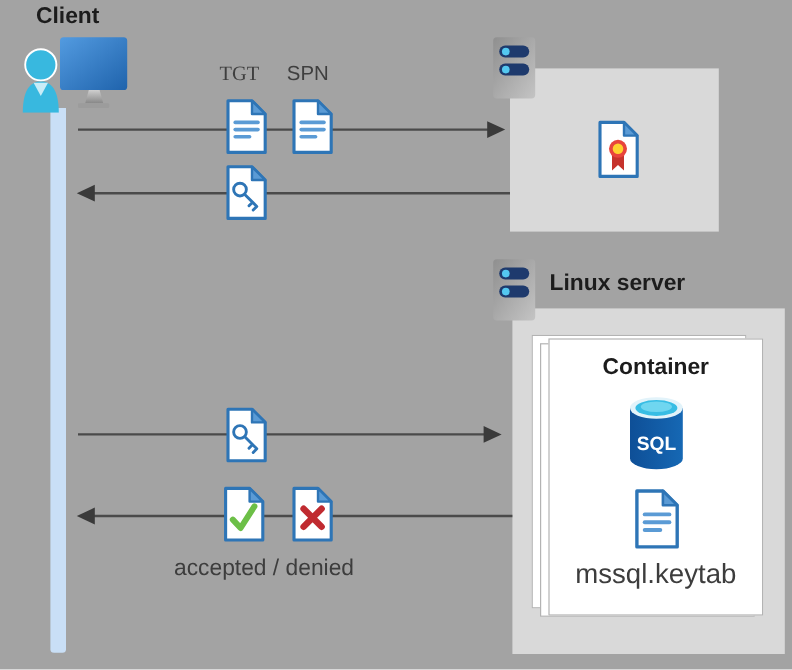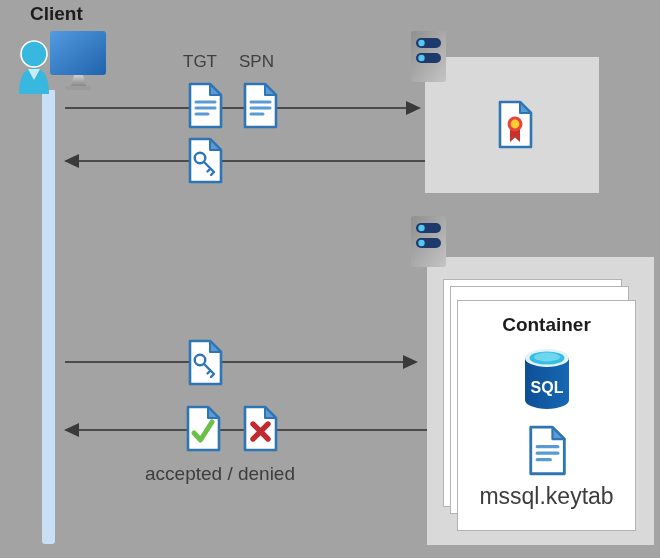--- a/index.html
+++ b/index.html
@@ -84,21 +84,21 @@
   </svg>
 
   <svg class="icon" style="left:496px;top:100px;" width="38" height="50" viewBox="0 0 38 50">
     <path d="M4 2 L24 2 L35 13 L35 47 L4 47 Z" fill="#ffffff" stroke="#2e75b6" stroke-width="2.6" stroke-linejoin="round"></path>
     <polygon points="24,2 24,13 35,13" fill="#5b9bd5" stroke="#2e75b6" stroke-width="2" stroke-linejoin="round"></polygon>
     <polygon points="14,29 19,26 24,29 24,42 19,37.5 14,42" fill="#c6332c"></polygon>
     <circle cx="19" cy="24" r="7.5" fill="#e8443c"></circle>
     <circle cx="19" cy="24" r="4.4" fill="#ffd02e"></circle>
   </svg>
 
-  <div class="small-lbl" style="left:183px;top:52px;">TGT</div>
+  <div class="small-lbl" style="left:183px;top:52px;font-family:Liberation Serif, serif;">TGT</div>
   <div class="small-lbl" style="left:239px;top:52px;">SPN</div>
 
   <svg class="icon" style="left:186px;top:82px;" width="38" height="48" viewBox="0 0 38 48">
     <path d="M4 2 L24 2 L35 13 L35 45 L4 45 Z" fill="#ffffff" stroke="#2e75b6" stroke-width="2.6" stroke-linejoin="round"></path>
     <polygon points="24,2 24,13 35,13" fill="#5b9bd5" stroke="#2e75b6" stroke-width="2" stroke-linejoin="round"></polygon>
     <g stroke="#5b9bd5" stroke-width="3" stroke-linecap="round">
       <line x1="10" y1="20" x2="29" y2="20"></line>
         <line x1="10" y1="26" x2="29" y2="26"></line>
         <line x1="10" y1="32" x2="22" y2="32"></line>
     </g>
@@ -128,24 +128,25 @@
         <stop offset="0" stop-color="#8f8f8f"></stop>
           <stop offset="1" stop-color="#c4c4c4"></stop>
       </linearGradient>
     </defs>
     <rect x="1" y="1" width="35" height="51" rx="3" fill="url(#gSrv2)"></rect>
     <rect x="6" y="8" width="25" height="10" rx="5" fill="#1e3a6d"></rect>
     <circle cx="11.5" cy="13" r="3.2" fill="#54c8f0"></circle>
     <rect x="6" y="23" width="25" height="10" rx="5" fill="#1e3a6d"></rect>
     <circle cx="11.5" cy="28" r="3.2" fill="#54c8f0"></circle>
   </svg>
+  <div class="hdr" style="left:458px;top:225px;white-space:nowrap;">Linux server</div>
 
   <div class="card" style="left:443px;top:279px;width:177px;height:226px;"></div>
   <div class="card" style="left:450px;top:286px;width:177px;height:226px;"></div>
-  <div class="card card-front" style="left:457px;top:300px;width:177px;height:229px;text-align:right;">
+  <div class="card card-front" style="left:457px;top:282px;width:177px;height:229px;text-align:right;">
     <div class="container-title">Container</div>
     <svg style="margin-top:12px;" width="50" height="64" viewBox="0 0 50 64">
       <defs>
         <linearGradient id="gSql" x1="0" y1="0" x2="1" y2="0">
           <stop offset="0" stop-color="#0e4f97"></stop>
             <stop offset="1" stop-color="#1668b4"></stop>
         </linearGradient>
       </defs>
       <path d="M3 10 L3 52 A22 9 0 0 0 47 52 L47 10 Z" fill="url(#gSql)"></path>
       <ellipse cx="25" cy="10" rx="22" ry="9" fill="#e2f3fa"></ellipse>

